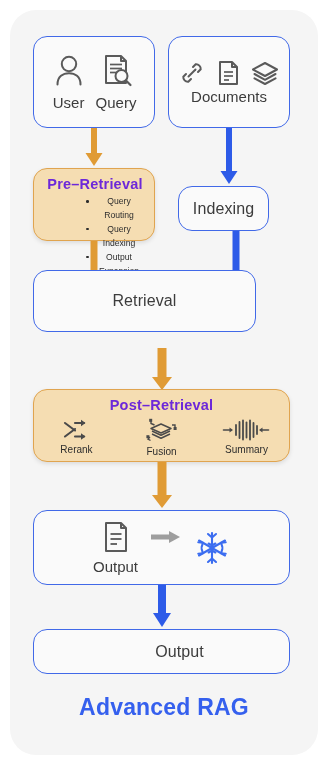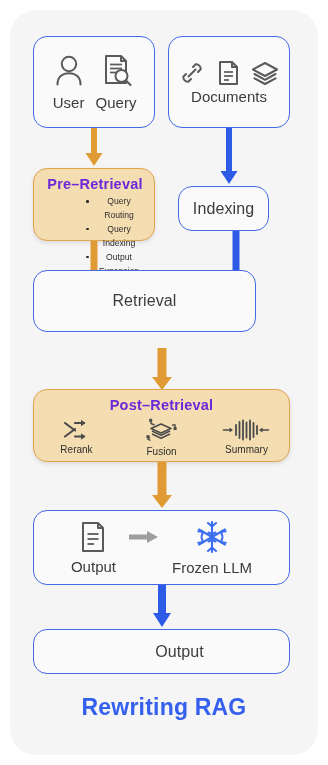--- a/index.html
+++ b/index.html
@@ -353,28 +353,27 @@
             <path d="M18 7.5 L14 4 M18 7.5 L22 4"></path>
             <path d="M18 28.5 L14 32 M18 28.5 L22 32"></path>
             <path d="M8.9 12.7 L4.3 12.3 M8.9 12.7 L7.6 17.2"></path>
             <path d="M27.1 23.3 L31.7 23.7 M27.1 23.3 L28.4 18.8"></path>
             <path d="M8.9 23.3 L4.3 23.7 M8.9 23.3 L7.6 18.8"></path>
             <path d="M27.1 12.7 L31.7 12.3 M27.1 12.7 L28.4 17.2"></path>
             <path d="M18 15.5 L14.6 13.5 M18 15.5 L21.4 13.5"></path>
             <path d="M18 20.5 L14.6 22.5 M18 20.5 L21.4 22.5"></path>
           </g>
         </svg>
-        <span class="cap">Frozen LLM</span>
       </div>
     </div>
   </div>
 
   <svg class="conn" style="left:149px; top:585px;" width="26" height="44" viewBox="0 0 26 44">
     <line x1="13" y1="0" x2="13" y2="30" stroke="#2d5be8" stroke-width="8"></line>
     <path d="M4 28 L13 42 L22 28 Z" fill="#2d5be8"></path>
   </svg>
 
   <div class="node blue" style="left:33px; top:629px; width:257px; height:45px;padding-left:36px;">
     <span class="node-label">Output</span>
   </div>
 
-  <div class="title" style="top:694px;">Rewriting RAG</div>
+  <div class="title" style="top:694px;">Advanced RAG</div>
 </div>
 
 </body></html>

